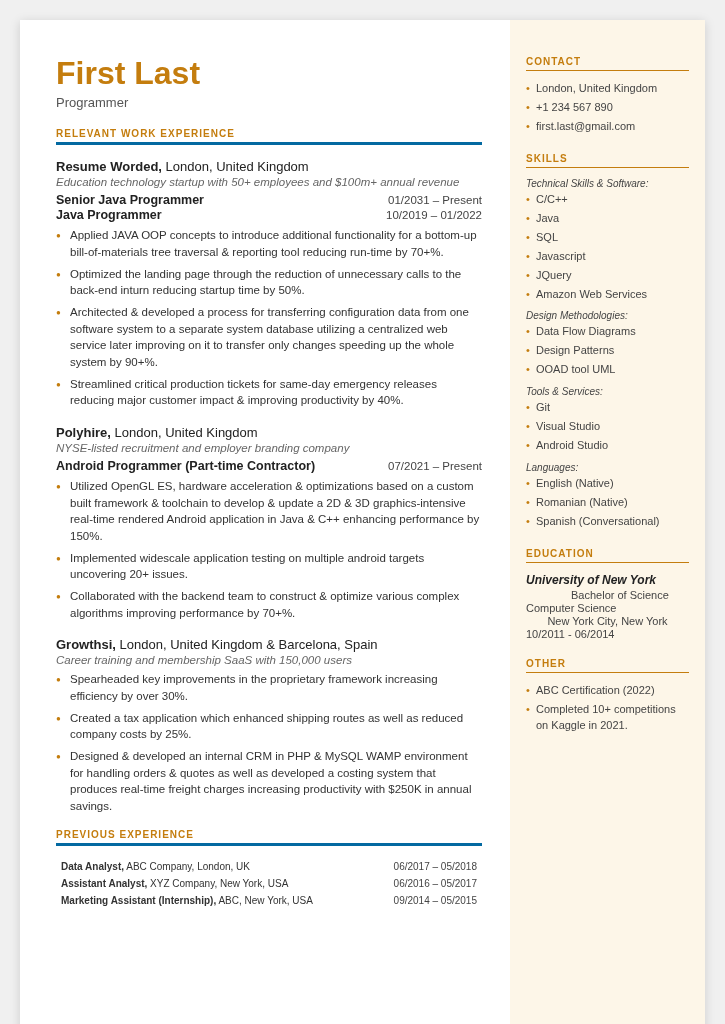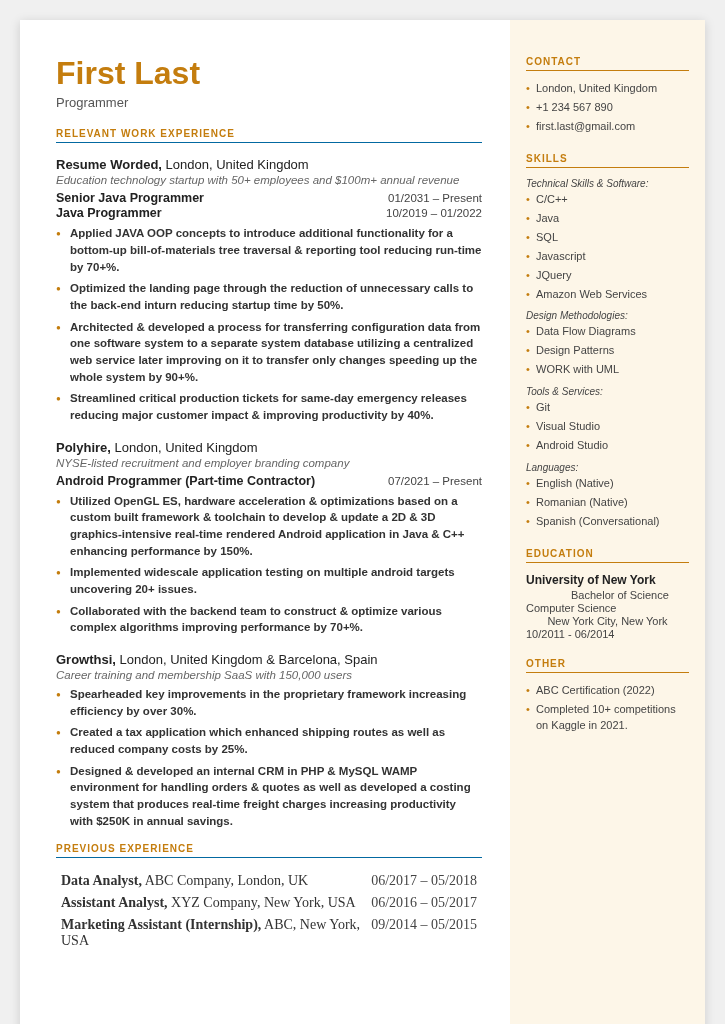--- a/index.html
+++ b/index.html
@@ -36,21 +36,21 @@
       color: #555;
       margin-top: 4px;
       margin-bottom: 18px;
     }
     .section-header {
       font-size: 10px;
       font-weight: 700;
       letter-spacing: 1px;
       color: #c47d0e;
       text-transform: uppercase;
-      border-bottom: 1px solid #0369a1;
+      border-bottom: 3px solid #0369a1;
       padding-bottom: 3px;
       margin-bottom: 12px;
     }
     .company-block {
       margin-bottom: 14px;
     }
     .company-name {
       font-size: 13px;
       font-weight: 700;
       color: #222;
@@ -80,21 +80,20 @@
     }
     .job-dates {
       font-size: 11.5px;
       color: #444;
       white-space: nowrap;
     }
     .bullet-list {
       list-style: none;
       margin: 5px 0 8px 0;
       padding: 0;
-      font-weight: bold;
     }
     .bullet-list li {
       font-size: 11.5px;
       color: #333;
       padding-left: 14px;
       position: relative;
       margin-bottom: 5px;
       line-height: 1.45;
     }
     .bullet-list li::before {
@@ -104,25 +103,24 @@
       color: #c47d0e;
       font-size: 8px;
       top: 3px;
     }
     .prev-exp-table {
       width: 100%;
       border-collapse: collapse;
       margin-top: 4px;
     }
     .prev-exp-table tr td {
-      font-size: 14px;
+      font-size: 10px;
       color: #333;
       padding: 3px 5px;
       vertical-align: top;
-      font-family: Liberation Serif, serif;
     }
     .prev-exp-table tr td:last-child {
       text-align: right;
       white-space: nowrap;
       color: #444;
     }
     
     .right-col {
       width: 195px;
       background: #fdf6e8;
@@ -167,20 +165,21 @@
       color: #444;
       margin-bottom: 3px;
       margin-top: 8px;
       font-weight: 400;
     }
     .edu-uni {
       font-size: 12px;
       font-weight: 700;
       color: #222;
       margin-bottom: 2px;
+      font-style: italic;
     }
     .edu-degree {
       font-size: 11px;
       color: #444;
       margin-bottom: 1px;
       padding-left: 45px;
     }
     .edu-field {
       font-size: 11px;
       color: #444;
@@ -309,21 +308,21 @@
           <li>Javascript</li>
           <li>JQuery</li>
           <li>Amazon Web Services</li>
         </ul>
       </div>
       <div>
         <div class="skills-category">Design Methodologies:</div>
         <ul class="skills-list">
           <li>Data Flow Diagrams</li>
           <li>Design Patterns</li>
-          <li>WORK with UML</li>
+          <li>OOAD tool UML</li>
         </ul>
       </div>
       <div>
         <div class="skills-category">Tools &amp; Services:</div>
         <ul class="skills-list">
           <li>Git</li>
           <li>Visual Studio</li>
           <li>Android Studio</li>
         </ul>
       </div>

